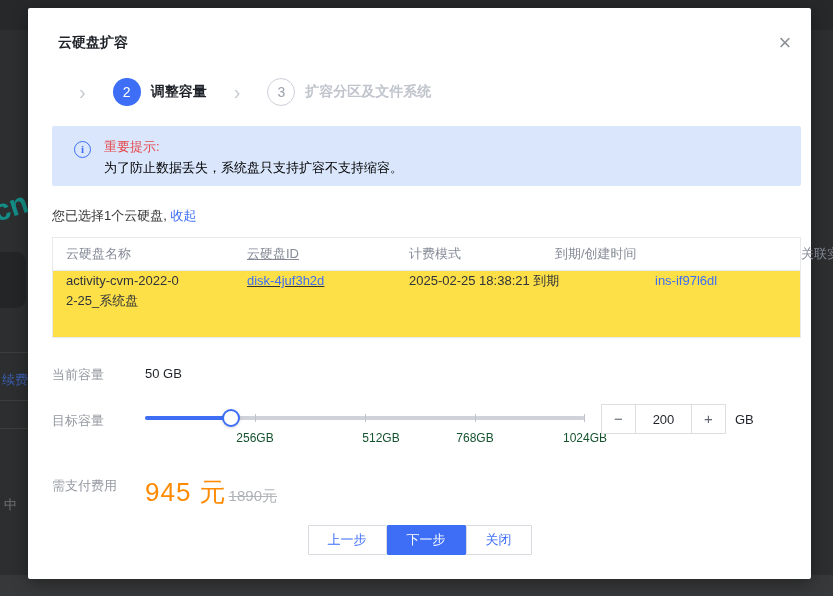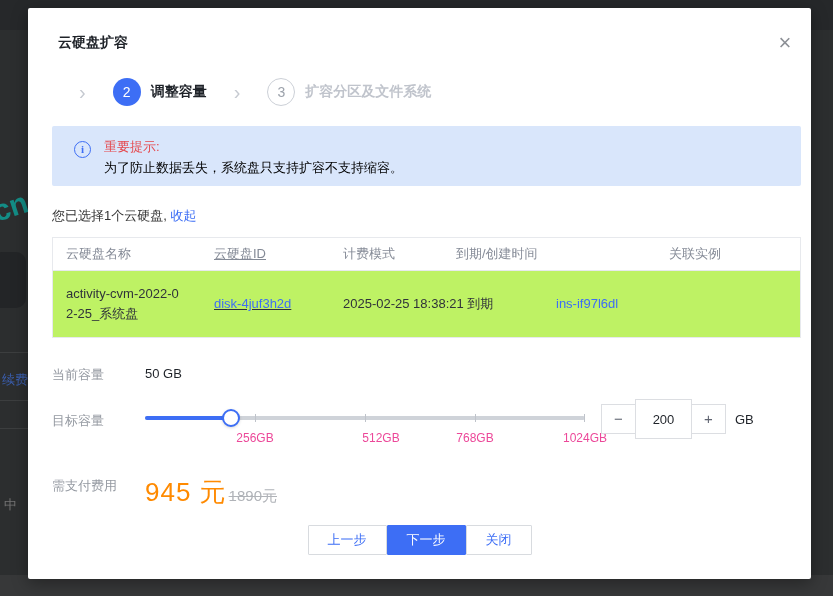--- a/index.html
+++ b/index.html
@@ -42,50 +42,50 @@
                color:#3d6ef5; font-size:11px; font-weight:bold; text-align:center; line-height:14px; font-family:"Liberation Serif",serif; }
   .alert-title { position:absolute; left:52px; top:11px; color:#e5484d; line-height:20px; }
   .alert-body { position:absolute; left:52px; top:32px; color:#000000; line-height:20px; }
 
   
   .selection { position:absolute; left:24px; top:199px; font-size:13px; color:#333; }
   .link { color:#3d6ef5; text-decoration:none; cursor:pointer; }
 
   
   .disk-table { position:absolute; left:24px; top:229px; width:749px; border:1px solid #e7e9ed; }
-  .t-row { display:flex; }
+  .t-row { display:flex;gap:33px; }
   .t-head { height:33px; align-items:center; background:#fff; border-bottom:1px solid #e7e9ed; }
-  .t-body { height:66px; align-items:center; background:#bef264; }
+  .t-body { height:66px; background:#fde047; }
   .t-cell { padding-left:13px; flex:0 0 auto; }
   .c1 { width:148px; padding-right:18px; } .c2 { width:129px;text-decoration:underline; } .c3 { width:113px; } .c4 { width:213px; } .c5 { width:146px; }
   .t-head .t-cell { color:#848a96; }
   .t-body .t-cell { color:#30333a; line-height:20px; word-break:break-all; }
 
   
   .form-label { position:absolute; left:24px; color:#9499a1; font-size:13px; }
   .current-value { position:absolute; left:117px; top:358px; color:#1f2329; }
 
   
   .slider { position:absolute; left:117px; top:401px; width:440px; height:18px; }
   .slider-track { position:absolute; left:0; top:7px; width:440px; height:4px; background:#cfd3d9; border-radius:2px; cursor:pointer; }
   .slider-fill { position:absolute; left:0; top:7px; width:86px; height:4px; background:#3d6ef5; border-radius:2px; }
   .slider-handle { position:absolute; left:77px; top:0; width:18px; height:18px; background:#fff; border:2.5px solid #3d6ef5;
                    border-radius:50%; cursor:grab; box-shadow:0 1px 3px rgba(0,0,0,.15); }
   .slider-tick { position:absolute; top:5px; width:1px; height:8px; background:#bfc3ca; }
   .tk1 { left:110px; } .tk2 { left:220px; } .tk3 { left:330px; } .tk4 { left:439px; }
-  .tick-label { position:absolute; top:22px; width:70px; margin-left:-35px; text-align:center; font-size:12px; color:#ec4899; }
+  .tick-label { position:absolute; top:22px; width:70px; margin-left:-35px; text-align:center; font-size:12px; color:#14532d; }
   .tl1 { left:110px; } .tl2 { left:236px; } .tl3 { left:330px; } .tl4 { left:440px; }
 
   
   .stepper { position:absolute; left:573px; top:396px; height:30px; display:flex; align-items:center; }
   .step-btn { width:34px; height:30px; background:#fff; border:1px solid #dcdee2; color:#5f6470; font-size:15px;
               line-height:28px; text-align:center; cursor:pointer; }
   .step-btn.minus { border-right:none; }
   .step-btn.plus  { border-left:none; }
-  .stepper input { width:57px; height:40px; border:1px solid #dcdee2; text-align:center; font-size:13px; color:#1f2329;
+  .stepper input { width:57px; height:30px; border:1px solid #dcdee2; text-align:center; font-size:13px; color:#1f2329;
                    font-family:inherit; outline:none; }
   .stepper-unit { margin-left:9px; color:#1f2329; }
 
   
   .fee-wrap { position:absolute; left:117px; top:452px; display:flex; align-items:baseline; }
   .fee-amount { font-size:26px; color:#ff8a00; letter-spacing:1px;margin-top:15px; }
   .fee-original { font-size:15px; color:#b0b3b8; text-decoration:line-through; margin-left:2px; }
 
   
   .footer { position:absolute; left:0; top:517px; width:100%; display:flex; justify-content:center; }

